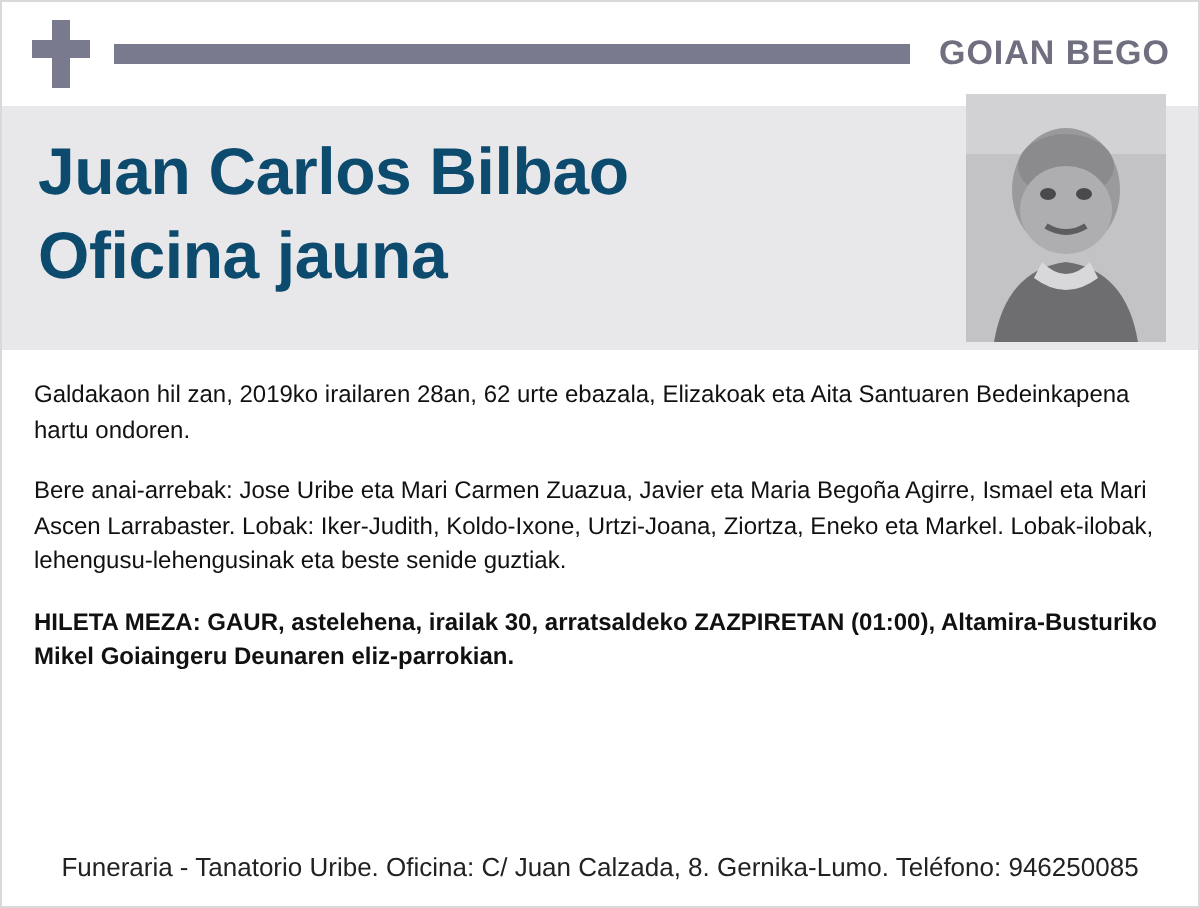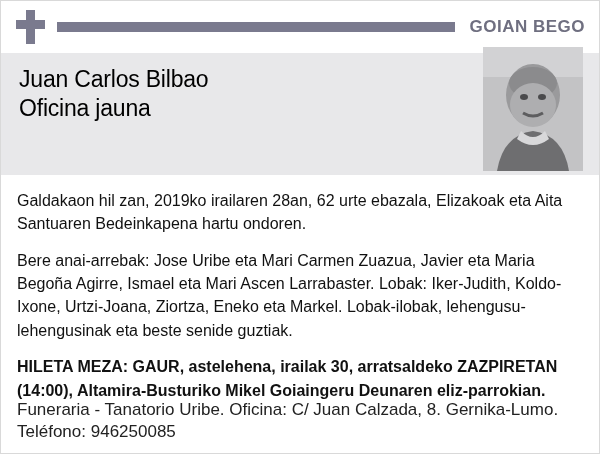--- a/index.html
+++ b/index.html
@@ -73,60 +73,61 @@
 
   
   .title-band {
     position: relative;
     background: #e8e8ea;
     min-height: 122px;
     padding: 12px 0 10px 18px;
     box-sizing: border-box;
   }
   .title {
-    font-size: 23px;
-    font-weight: normal;
+    font-size: 33px;
+    font-weight: bold;
     line-height: 1.28;
-    color: #000000;
+    color: #0c4a6e;
     max-width: 420px;
     letter-spacing: -0.2px;
   }
   .portrait {
     position: absolute;
     right: 16px;
     top: -6px;
     width: 100px;
     height: 124px;
     background: #b9b9bb;
     overflow: hidden;
     border: 0;
   }
   .portrait svg { display: block; }
 
   
   .body {
     padding: 14px 16px 0 16px;
   }
   .para {
-    font-size: 16px;
+    font-size: 12px;
     line-height: 1.46;
     margin: 0 0 13px 0;
     color: #111111;
   }
   .para.bold {
     font-weight: bold;
   }
   .footer {
     position: absolute;
     left: 16px;
     right: 16px;
     bottom: 10px;
-    font-size: 17px;
+    font-size: 13px;
     color: #222222;
     line-height: 1.3;
+    text-align: center;
   }
 </style>
 </head>
 <body>
 
 <div class="obituary">
 
   <div class="header">
     <div class="cross"></div>
     <div class="header-rule"></div>
@@ -150,18 +151,18 @@
         <path d="M40 66 Q50 72 60 66" stroke="#5d5d5f" stroke-width="3" fill="none"></path>
         <path d="M14 124 Q20 88 50 84 Q80 88 86 124 Z" fill="#6e6e70"></path>
         <path d="M38 84 Q50 96 62 84 L66 92 Q50 104 34 92 Z" fill="#d8d8da"></path>
       </svg>
     </div>
   </div>
 
   <div class="body">
     <p class="para">Galdakaon hil zan, 2019ko irailaren 28an, 62 urte ebazala, Elizakoak eta Aita Santuaren Bedeinkapena hartu ondoren.</p>
     <p class="para">Bere anai-arrebak: Jose Uribe eta Mari Carmen Zuazua, Javier eta Maria Begoña Agirre, Ismael eta Mari Ascen Larrabaster. Lobak: Iker-Judith, Koldo-Ixone, Urtzi-Joana, Ziortza, Eneko eta Markel. Lobak-ilobak, lehengusu-lehengusinak eta beste senide guztiak.</p>
-    <p class="para bold">HILETA MEZA: GAUR, astelehena, irailak 30, arratsaldeko ZAZPIRETAN (14:00), Altamira-Busturiko Mikel Goiaingeru Deunaren eliz-parrokian.</p>
+    <p class="para bold">HILETA MEZA: GAUR, astelehena, irailak 30, arratsaldeko ZAZPIRETAN (01:00), Altamira-Busturiko Mikel Goiaingeru Deunaren eliz-parrokian.</p>
   </div>
 
   <div class="footer">Funeraria - Tanatorio Uribe. Oficina: C/ Juan Calzada, 8. Gernika-Lumo. Teléfono: 946250085</div>
 
 </div>
 
 </body></html>

